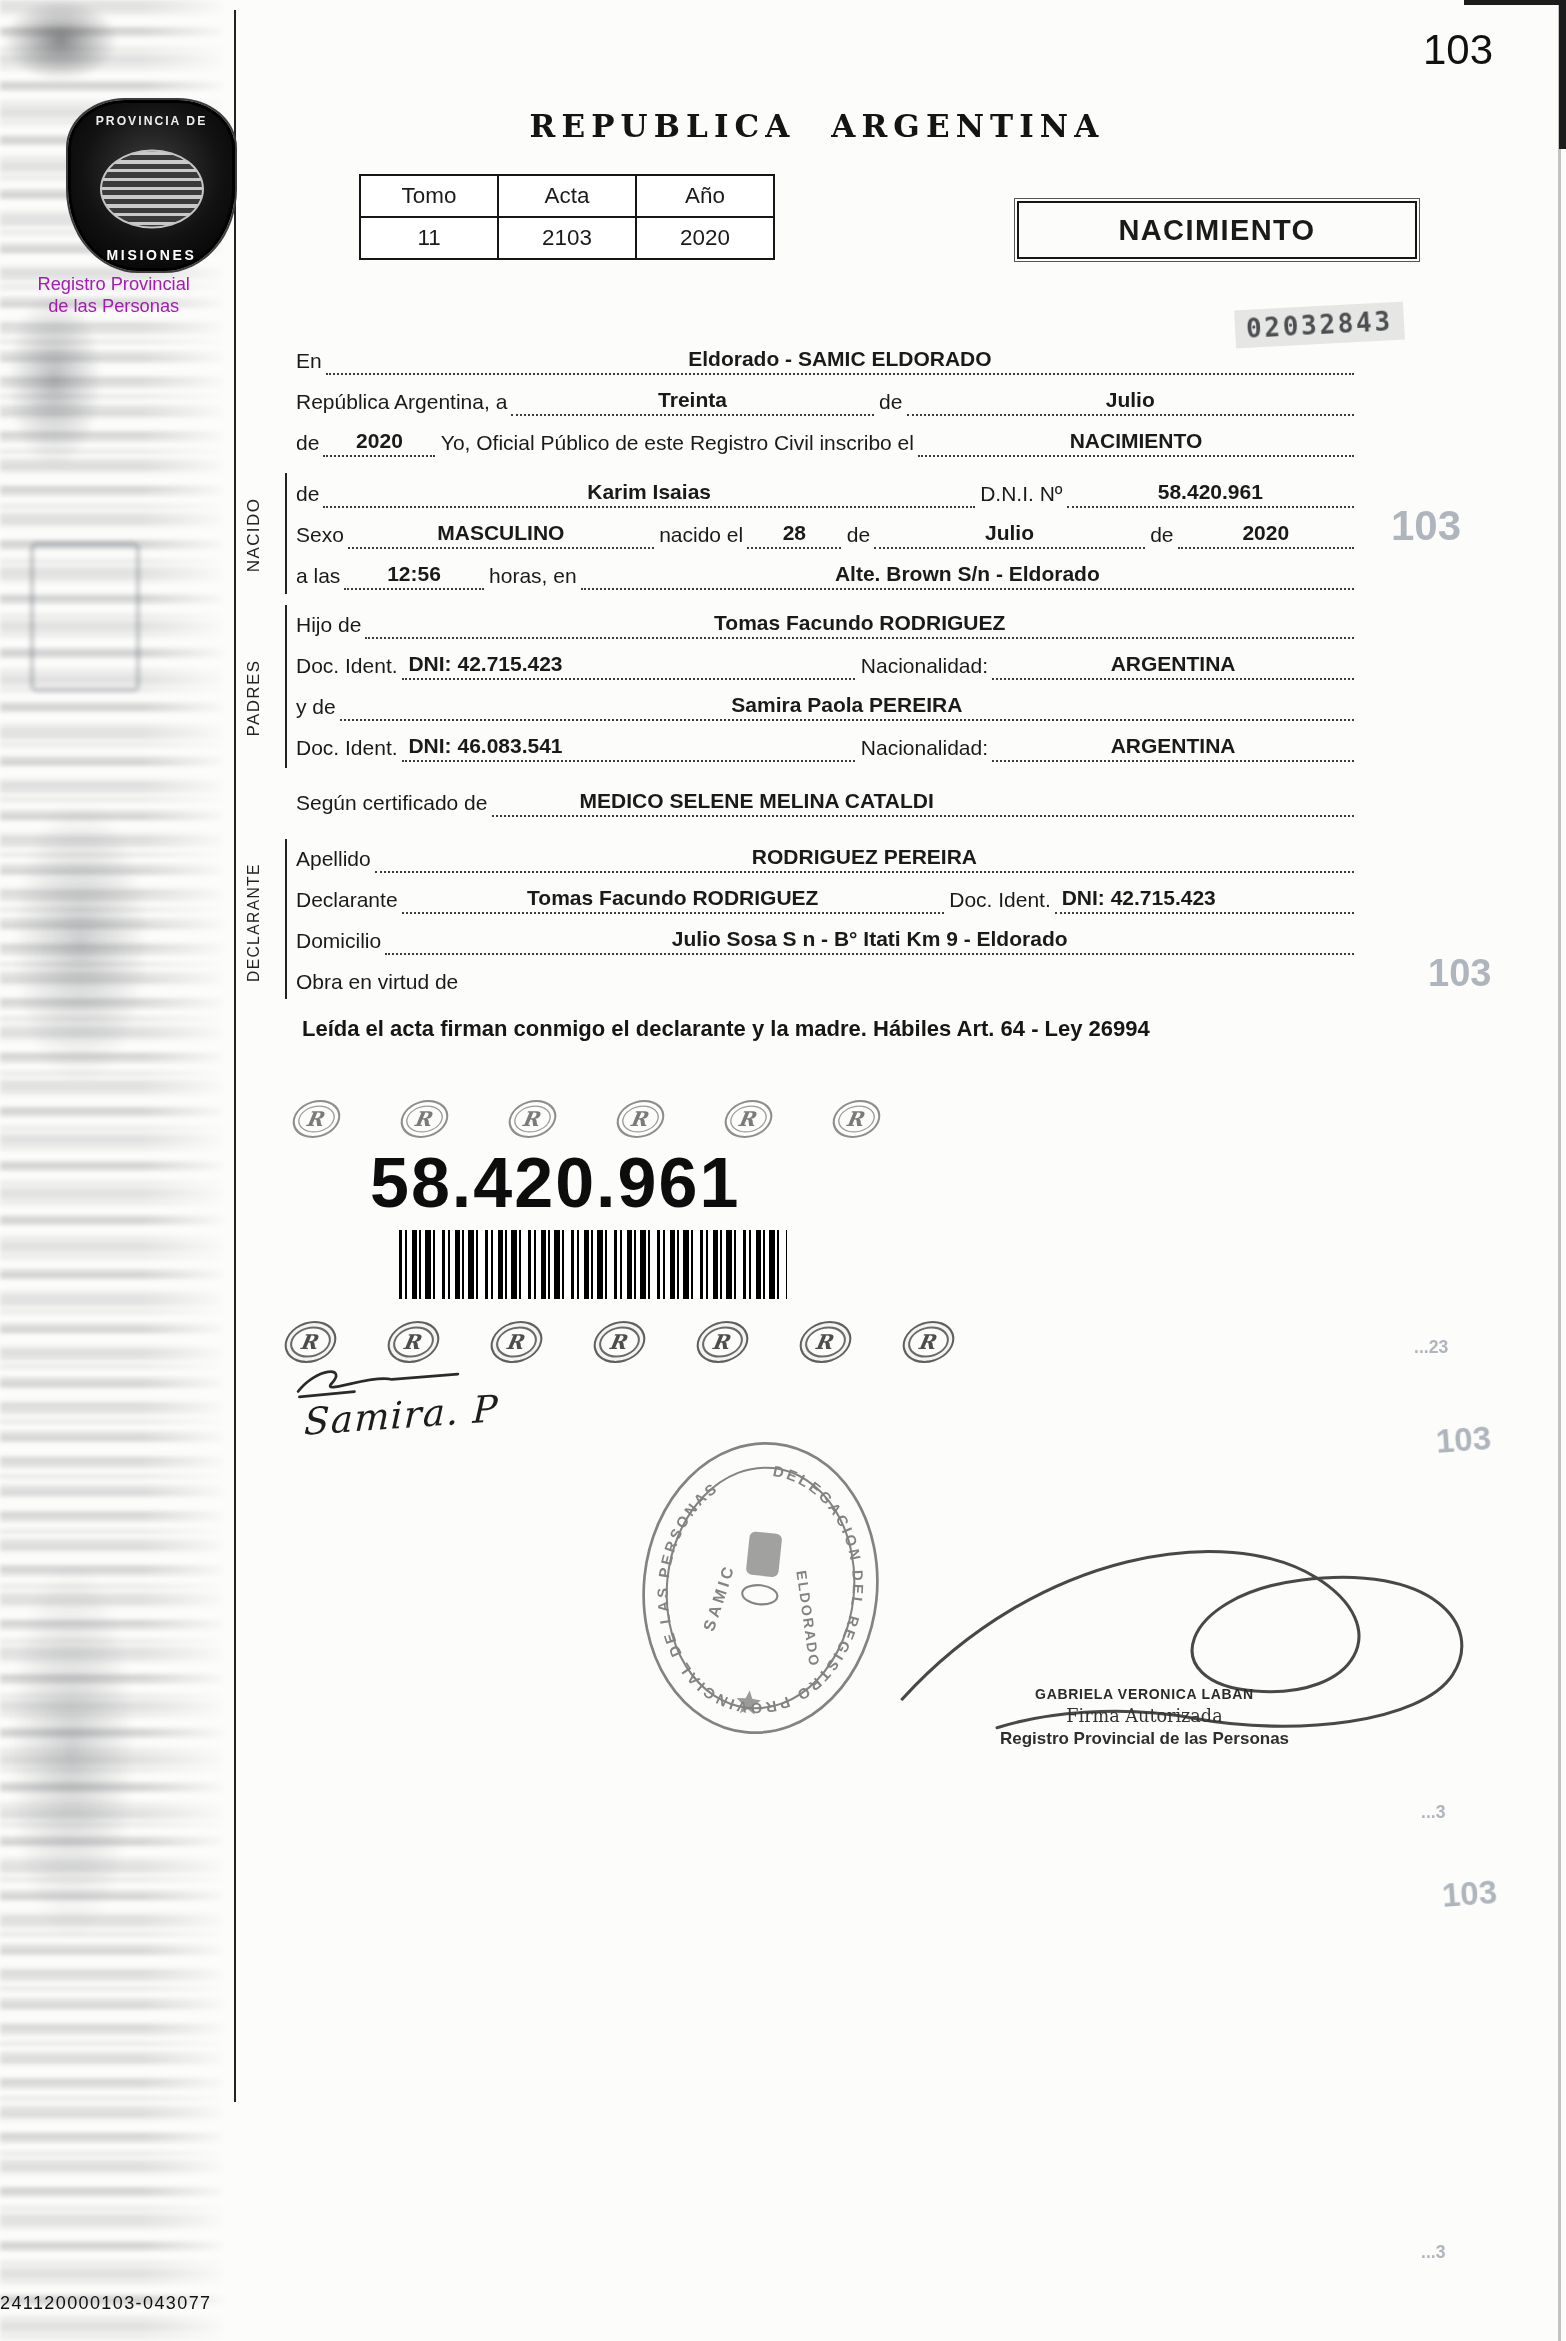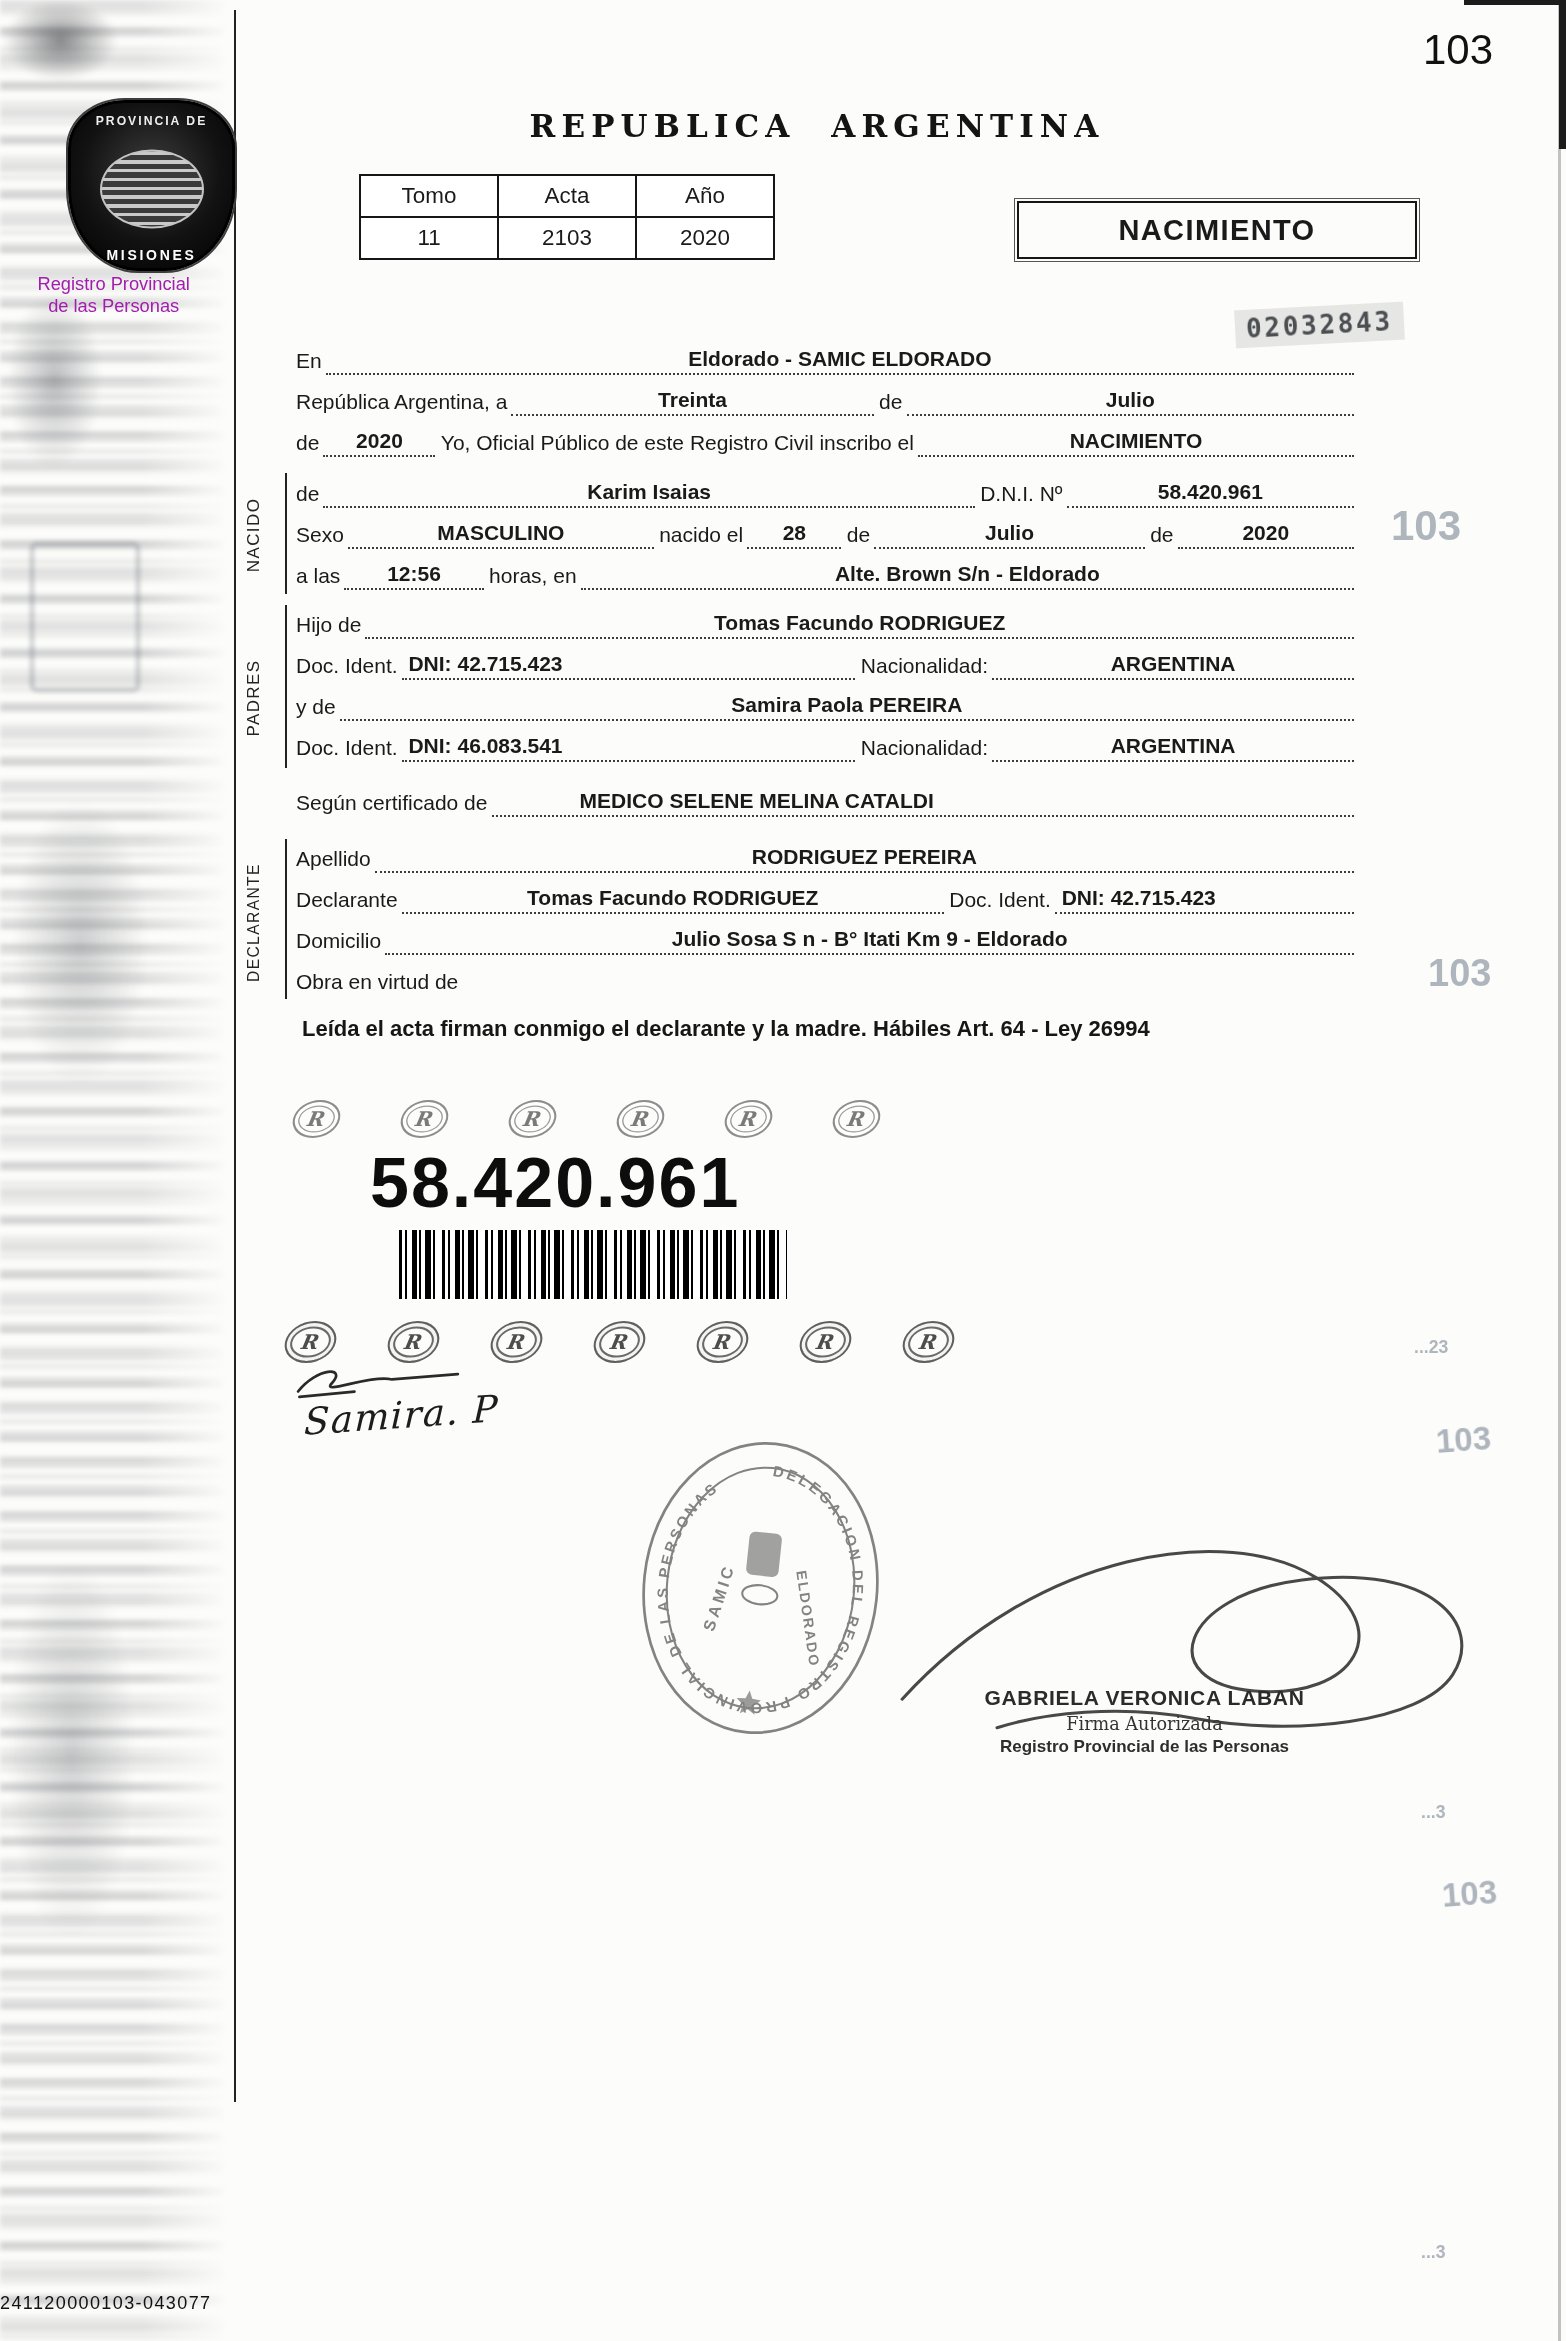--- a/index.html
+++ b/index.html
@@ -97,21 +97,21 @@
       #000 13px 18.3px, #fff 18.3px 20.3px, #000 20.3px 22px, #fff 22px 26px,
       #000 26px 32px, #fff 32px 34px, #000 34px 36px, #fff 36px 43px);}
   
   .scribble{position:absolute; left:289px; top:1362px;}
   .handwritten{position:absolute; left:304px; top:1394px;
     font-family:"DejaVu Serif", serif; font-style:italic; font-size:37px; color:#1d1d1d;
     transform:rotate(-4deg) skewX(-6deg); letter-spacing:1.4px;}
   .round-stamp{position:absolute; left:625px; top:1432px; transform:rotate(6deg); opacity:.85;}
   .big-signature{position:absolute; left:875px; top:1455px;}
   .official{position:absolute; left:948px; top:1686px; width:393px; text-align:center; filter:blur(0.2px);}
-  .official .name{font-size:21px; font-weight:700; letter-spacing:0.7px; color:#2b2b2b;}
+  .official .name{font-size:14px; font-weight:700; letter-spacing:0.7px; color:#2b2b2b;}
   .official .role1{font-family:"DejaVu Serif", serif; font-size:17.6px; color:#333; margin-top:4.1px;}
   .official .role2{font-size:17px; font-weight:700; color:#2e2e2e; margin-top:2.7px;}
   
   .ghost{position:absolute; color:rgba(110,122,138,.55); font-weight:700; filter:blur(0.7px); white-space:nowrap;}
   .ghost.g-sexo{left:1391px; top:502px; font-size:42px;}
   .ghost.g-obra{left:1428px; top:952px; font-size:38px;}
   .ghost.g-r1{left:1414px; top:1337px; font-size:17.6px;}
   .ghost.g-r2{left:1436px; top:1421px; font-size:33px; transform:rotate(-4deg);}
   .ghost.g-r3{left:1421px; top:1802px; font-size:17.6px;}
   .ghost.g-r4{left:1442px; top:1875px; font-size:33px; transform:rotate(-4deg);}

